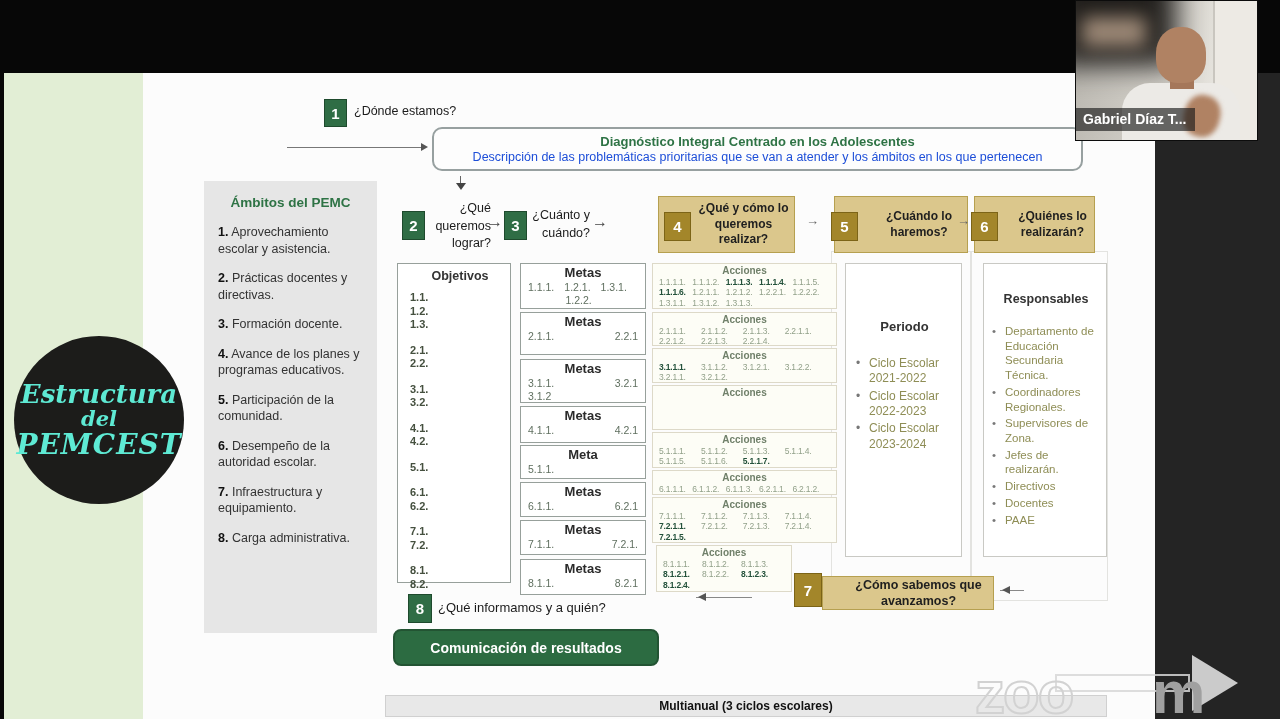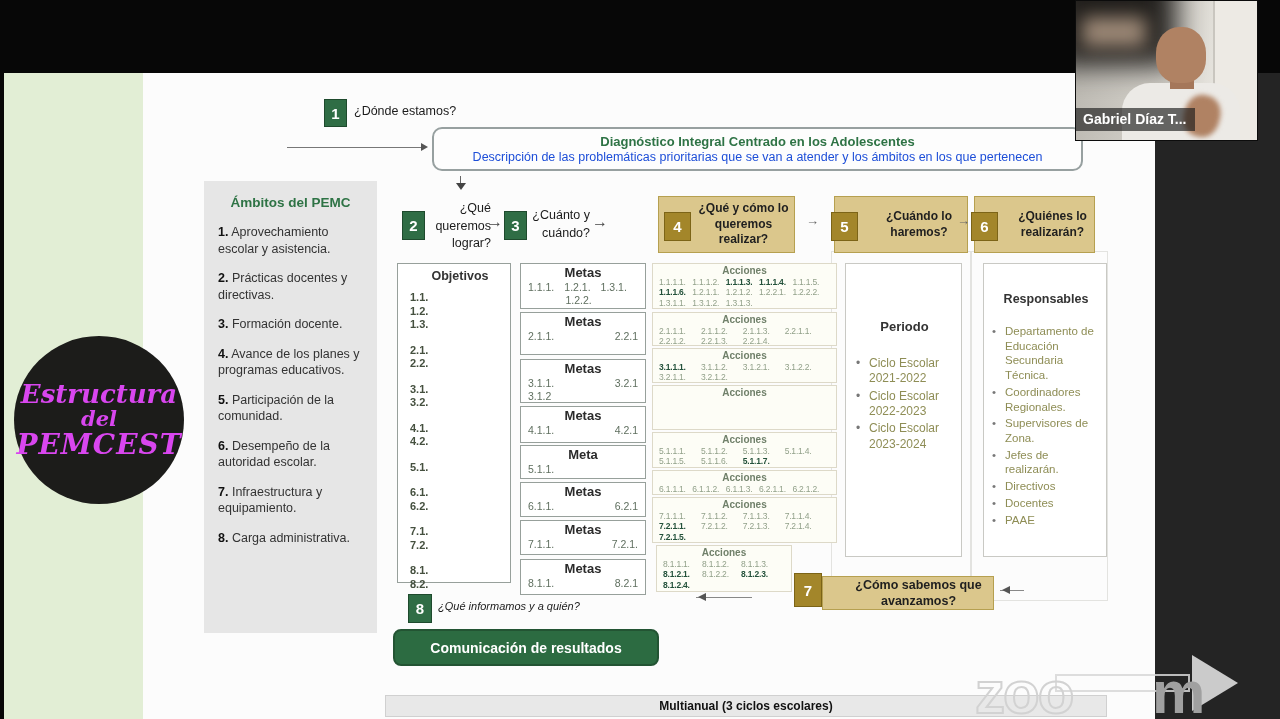--- a/index.html
+++ b/index.html
@@ -6,21 +6,21 @@
   *{box-sizing:border-box;}
   #screen{position:relative;width:1280px;height:719px;overflow:hidden;
           font-family:"Liberation Sans",sans-serif;background:#070707;}
   
   .top-bar{position:absolute;left:0;top:0;width:1280px;height:73px;background:#070707;}
   .right-black{position:absolute;left:1155px;top:73px;width:125px;height:646px;background:#242424;}
   .slide{position:absolute;left:4px;top:73px;width:1151px;height:646px;background:#fcfcfc;}
   .green-strip{position:absolute;left:0;top:0;width:139px;height:646px;background:#e2eed5;}
   
   .badge{position:absolute;left:10px;top:263px;width:170px;height:168px;border-radius:50%;
-         background:#1c1c1a;color:#d946ef;display:flex;flex-direction:column;align-items:center;
+         background:#1c1c1a;color:#5eead4;display:flex;flex-direction:column;align-items:center;
          justify-content:center;text-align:center;font-family:"DejaVu Serif",serif;
          font-style:italic;font-weight:bold;line-height:1.08;}
   .badge .l1{font-size:26px;}
   .badge .l2{font-size:21px;}
   .badge .l3{font-size:28px;letter-spacing:1px;}
   
   .ambitos{position:absolute;left:200px;top:108px;width:173px;height:452px;background:#e6e6e6;
            padding:14px 14px 8px 14px;}
   .ambitos h3{margin:0 0 14px 0;font-size:13.5px;color:#2e7345;text-align:center;}
   .amb-item{margin:0 0 13px 0;font-size:12.5px;color:#333;line-height:1.32;}
@@ -426,21 +426,21 @@
         </div>
     </div>
 
     <div class="osq" style="left:790px;top:500px;width:28px;height:34px;">7</div>
     <div class="tanbox" style="left:818px;top:503px;width:172px;height:34px;font-size:12.5px;">
       <span>¿Cómo sabemos que avanzamos?</span>
     </div>
     <div class="larrow" style="left:996px;top:517px;width:24px;"></div>
 
     <div class="gsq" style="left:404px;top:521px;width:24px;height:29px;">8</div>
-    <div class="step-label" style="left:434px;top:527px;font-size:11px;font-style:italic;">¿Qué informamos y a quién?</div>
+    <div class="step-label" style="left:434px;top:527px;font-size:13px;">¿Qué informamos y a quién?</div>
 
     <div class="comunica">
       <span>Comunicación de resultados</span>
     </div>
 
     <div class="multianual">
       <span>Multianual (3 ciclos escolares)</span>
     </div>
   </div>
 

